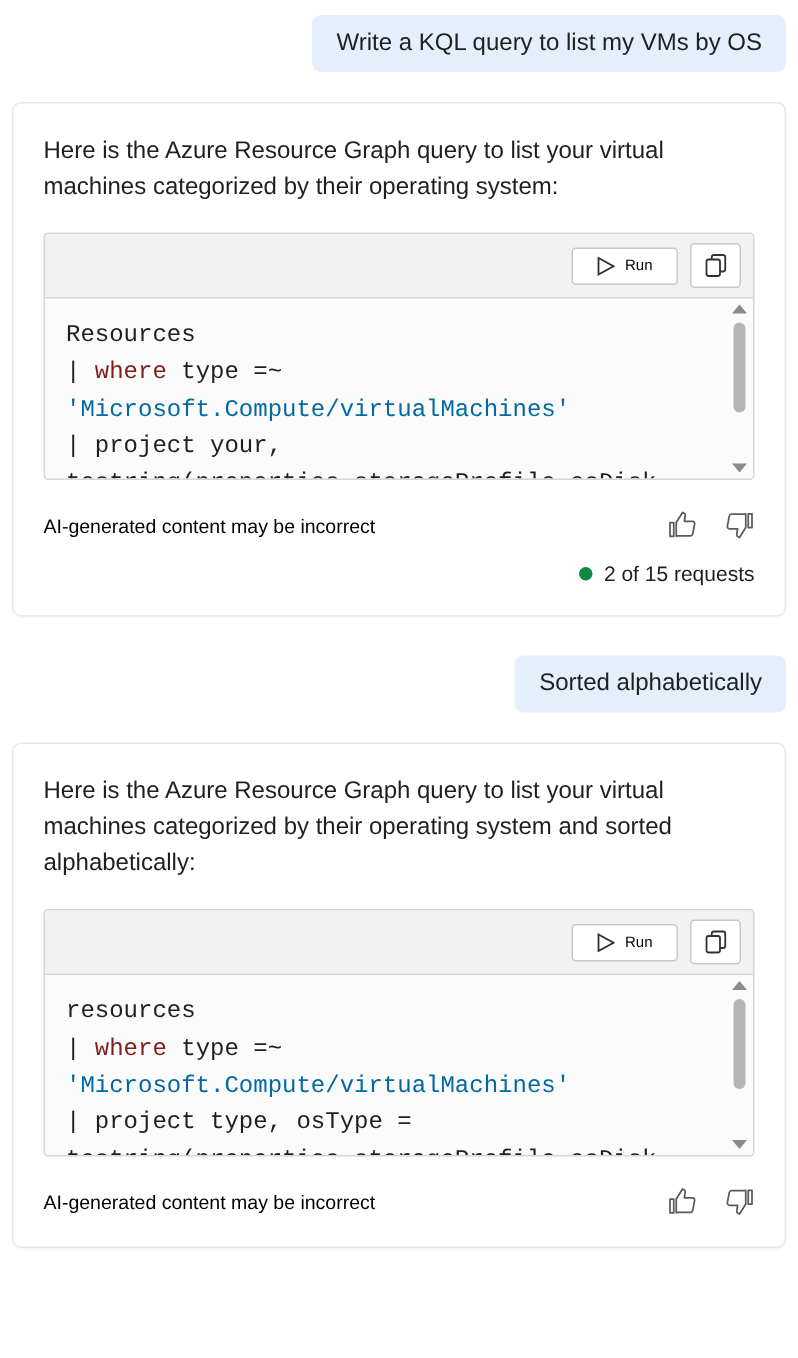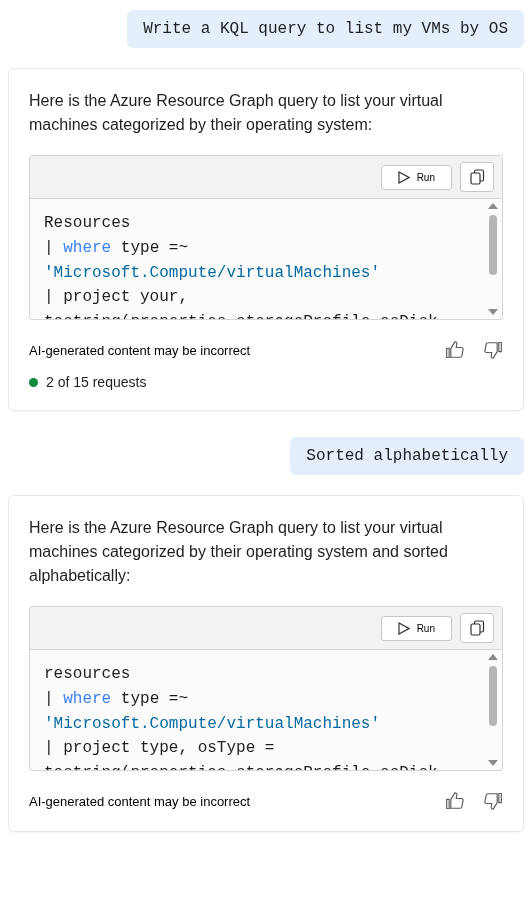--- a/index.html
+++ b/index.html
@@ -19,21 +19,20 @@
       display: flex;
       justify-content: flex-end;
       margin-bottom: 20px;
     }
     .user-bubble {
       background: #e4effb;
       padding: 10px 16px;
       border-radius: 6px;
       font-size: 16px;
       color: #1f1f1f;
-      font-family: Liberation Mono, monospace;
     }
     .assistant-card {
       border: 1px solid #e8e8e8;
       border-radius: 6px;
       padding: 20px;
       margin-bottom: 26px;
       background: #ffffff;
       box-shadow: 0 1px 2px rgba(0,0,0,0.04);
     }
     .intro-text {
@@ -89,21 +88,21 @@
       font-family: "Consolas", "Courier New", monospace;
       font-size: 16px;
       line-height: 1.55;
       padding: 12px 14px 0 14px;
       height: 120px;
       overflow: hidden;
       white-space: pre-wrap;
       word-break: break-word;
       color: #1f1f1f;
     }
-    .kw { color: #3b82f6; }
+    .kw { color: #7f1d1d; }
     .str { color: #0369a1; text-align: center; }
     .scroll-track {
       position: absolute;
       right: 2px;
       top: 2px;
       bottom: 2px;
       width: 14px;
       display: flex;
       flex-direction: column;
       align-items: center;
@@ -149,20 +148,21 @@
       cursor: pointer;
       color: #5b5b5b;
       display: inline-flex;
     }
     .status-row {
       text-align: right;
       margin-top: 14px;
       font-size: 14px;
       color: #1f1f1f;
       display:flex;
+      justify-content:flex-end;
       align-items:center;
       gap:8px;
     }
     .dot {
       width: 9px;
       height: 9px;
       background: #10893e;
       border-radius: 50%;
       display: inline-block;
     }

